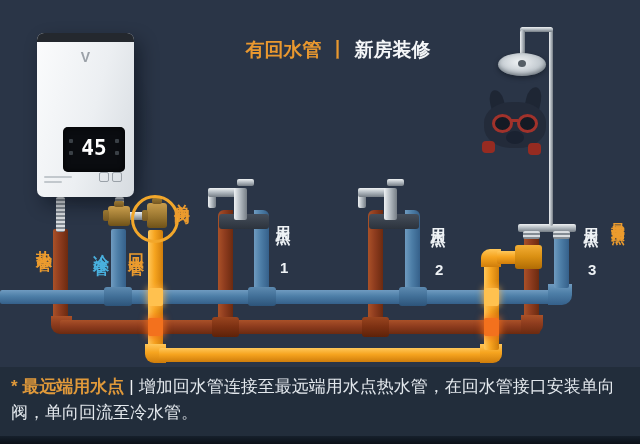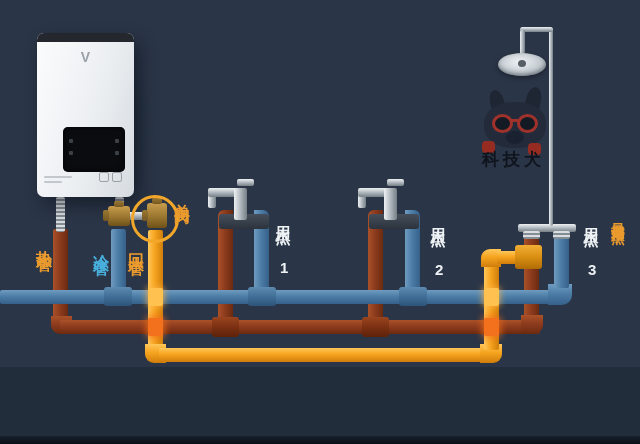--- a/index.html
+++ b/index.html
@@ -69,20 +69,23 @@
 </style>
 </head>
 <body>
 
 <div class="stage">
 
   <div class="strip"></div>
   <div class="strip-edge"></div>
 
   <div class="header">
+    <div class="subtitle">
+      <span class="sub-orange">有回水管</span><span class="sub-div">丨</span><span class="sub-white">新房装修</span>
+    </div>
   </div>
 
   <div>
     <div class="p hot-v" style="left:53px;top:229px;width:15px;height:93px;z-index:1;"></div>
     <div class="p hot-h" style="left:51px;top:316px;width:21px;height:18px;border-radius:0 0 0 9px;z-index:2;"></div>
     <div class="p hot-v" style="left:218px;top:210px;width:15px;height:112px;border-radius:6px 0 0 0;z-index:1;"></div>
     <div class="p hot-v" style="left:368px;top:210px;width:15px;height:112px;border-radius:6px 0 0 0;z-index:1;"></div>
     <div class="p hot-v" style="left:524px;top:232px;width:15px;height:88px;z-index:1;"></div>
     <div class="p hot-h" style="left:60px;top:320px;width:480px;height:14px;z-index:2;"></div>
     <div class="p hot-h" style="left:521px;top:315px;width:22px;height:19px;border-radius:0 0 9px 0;z-index:2;"></div>
@@ -144,20 +147,21 @@
     <div style="position:absolute;left:498px;top:53px;width:48px;height:23px;border-radius:50%;z-index:5;background:radial-gradient(ellipse at 45% 40%,#f0f3f5,#c3cad0 55%,#81898f);box-shadow:inset 0 -2px 4px rgba(30,40,50,.4),0 2px 5px rgba(5,10,16,.4);"></div>
     <div style="position:absolute;left:518px;top:60px;width:8px;height:7px;border-radius:50%;background:#565e66;z-index:5;"></div>
   </div>
 
   <div style="position:absolute;left:40px;top:40px;width:115px;height:175px;background:radial-gradient(ellipse,rgba(8,12,18,.35),rgba(8,12,18,0) 70%);z-index:3;"></div>
 
   <div class="heater">
     <div class="heater-band"></div>
     <div class="heater-logo">V</div>
     <div class="display">
+      <div class="disp-val">45</div>
       <div class="disp-dot" style="left:6px;top:12px;"></div>
       <div class="disp-dot" style="left:6px;top:24px;"></div>
       <div class="disp-dot" style="left:52px;top:12px;"></div>
       <div class="disp-dot" style="left:52px;top:24px;"></div>
     </div>
     <div class="mark-bar" style="left:7px;top:143px;width:28px;"></div>
     <div class="mark-bar" style="left:7px;top:148px;width:18px;"></div>
     <div class="mini-icon" style="left:62px;top:139px;"></div>
     <div class="mini-icon" style="left:75px;top:139px;"></div>
   </div>
@@ -179,21 +183,20 @@
   <div class="dog">
     <div style="left:10px;top:4px;width:14px;height:24px;background:#1e2634;border-radius:60% 60% 0 0;transform:rotate(-14deg);"></div>
     <div style="left:46px;top:1px;width:15px;height:26px;background:#1e2634;border-radius:60% 60% 0 0;transform:rotate(12deg);"></div>
     <div style="left:4px;top:16px;width:62px;height:46px;background:#232b3a;border-radius:45%;"></div>
     <div style="left:12px;top:28px;width:15px;height:13px;border:3px solid #a8322a;border-radius:50%;background:rgba(16,22,32,.85);"></div>
     <div style="left:37px;top:28px;width:15px;height:13px;border:3px solid #a8322a;border-radius:50%;background:rgba(16,22,32,.85);"></div>
     <div style="left:30px;top:33px;width:8px;height:3px;background:#a8322a;"></div>
     <div style="left:26px;top:45px;width:18px;height:13px;background:#1a2130;border-radius:50%;"></div>
     <div style="left:2px;top:55px;width:13px;height:12px;background:#9c2b20;border-radius:4px;"></div>
     <div style="left:48px;top:57px;width:13px;height:12px;background:#9c2b20;border-radius:4px;"></div>
-    <div class="wm-text">科技犬</div>
   </div>
 
   <div class="vlabel lab-orange" style="left:36px;top:237px;font-size:16px;letter-spacing:3px;">热水管</div>
   <div class="vlabel lab-cyan" style="left:93px;top:241px;font-size:16px;letter-spacing:3px;">冷水管</div>
   <div class="vlabel lab-orange" style="left:128px;top:241px;font-size:16px;letter-spacing:3px;">回水管</div>
   <div class="vlabel lab-orange" style="left:174px;top:191px;font-size:16px;letter-spacing:2px;">单向阀</div>
   <div class="vlabel lab-orange" style="left:611px;top:212px;font-size:13.5px;letter-spacing:1.5px;">最远端用水点</div>
 
   <div>
     <div class="vlabel lab-white" style="left:276px;top:214px;font-size:15px;letter-spacing:2px;">用水点</div>
@@ -201,14 +204,17 @@
   </div>
   <div>
     <div class="vlabel lab-white" style="left:431px;top:216px;font-size:15px;letter-spacing:2px;">用水点</div>
     <div class="upnum" style="left:435px;top:261px;">2</div>
   </div>
   <div>
     <div class="vlabel lab-white" style="left:584px;top:216px;font-size:15px;letter-spacing:2px;">用水点</div>
     <div class="upnum" style="left:588px;top:261px;">3</div>
   </div>
 
+  <div class="footnote">
+    <span class="fn-hl">* 最远端用水点</span><span class="fn-div">|</span><span>增加回水管连接至最远端用水点热水管，在回水管接口安装单向阀，单向回流至冷水管。</span>
+  </div>
 
 </div>
 
 </body></html>

